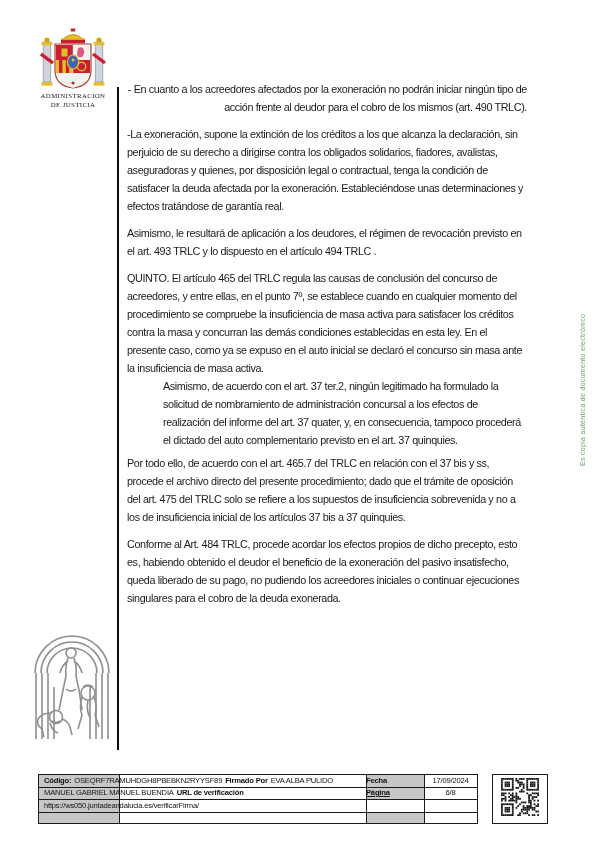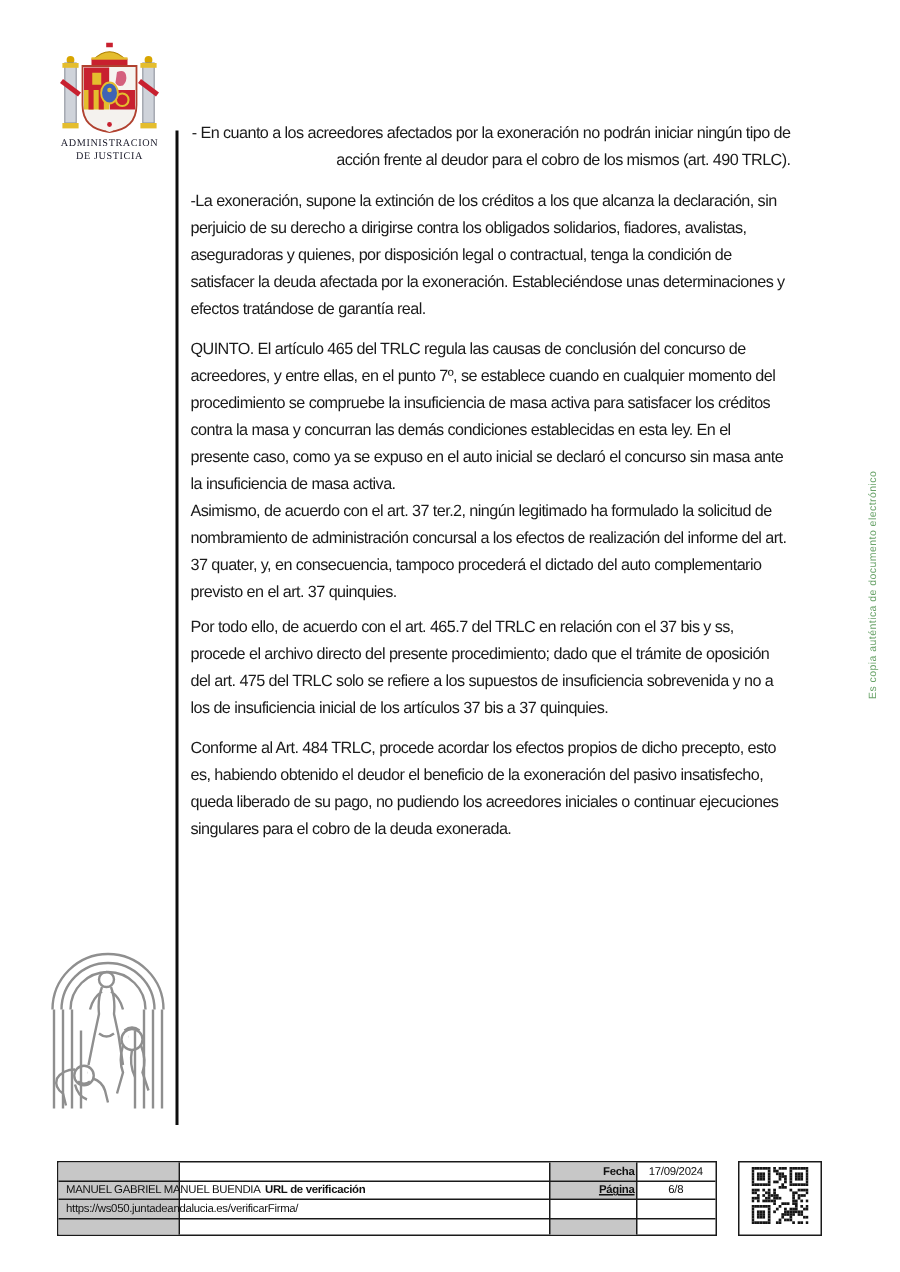--- a/index.html
+++ b/index.html
@@ -18,21 +18,21 @@
   
   .vrule{position:absolute;left:117px;top:87px;width:2px;height:663px;background:#0d0d0d;}
   
   .doc-body{
     position:absolute;left:127px;top:80px;width:400px;
     font-size:10.8px;letter-spacing:-0.38px;line-height:18px;color:#1b1b1b;
   }
   .para{margin:0 0 9px 0;}
   .para.bullet{padding-left:11px;text-indent:-11px;text-align:right;}
   .para.tight{margin-bottom:0;}
-  .para.small-gap{margin-bottom:5px;}
+  .para.small-gap{margin-bottom:5px;margin-left:36px;}
   
   .side-note{
     position:absolute;left:579px;top:306px;height:160px;
     writing-mode:vertical-rl;transform:rotate(180deg);
     font-size:7px;letter-spacing:.3px;color:#69a369;white-space:nowrap;
   }
   
   .andalucia-emblem{position:absolute;left:30px;top:627px;}
   
   .footer-table{
@@ -40,21 +40,21 @@
     border:1px solid #1a1a1a;box-sizing:border-box;background:#fff;
     font-size:7.6px;letter-spacing:-0.2px;color:#111;
   }
   .ft-grayband{position:absolute;left:0;top:0;width:80px;height:100%;background:#c7c7c7;}
   .ft-line-h{position:absolute;left:0;width:100%;height:1px;background:#1a1a1a;}
   .ft-line-v{position:absolute;top:0;width:1px;height:100%;background:#1a1a1a;}
   .ft-cell-gray{position:absolute;background:#c7c7c7;}
   .ft-text{position:absolute;white-space:nowrap;z-index:3;}
   .b{font-weight:bold;}
   .sp{margin-right:3px;}
-  .ft-label{font-weight:bold;text-align:right;width:57px;z-index:3;}
+  .ft-label{font-weight:bold;text-align:left;width:57px;z-index:3;}
   .ft-value{text-align:center;width:53px;z-index:3;}
   
   .qr-box{
     position:absolute;left:492px;top:774px;width:56px;height:50px;
     border:1px solid #1a1a1a;box-sizing:border-box;background:#fff;
     display:flex;align-items:center;justify-content:center;
   }
   .qr-box rect{fill:#151515;}
 </style>
 </head>
@@ -101,20 +101,21 @@
       <div>ADMINISTRACION</div>
       <div>DE JUSTICIA</div>
     </div>
   </div>
 
   <div class="vrule"></div>
 
   <div class="doc-body">
     <p class="para bullet">- En cuanto a los acreedores afectados por la exoneración no podrán iniciar ningún tipo de acción frente al deudor para el cobro de los mismos (art. 490 TRLC).</p>
     <p class="para">-La exoneración, supone la extinción de los créditos a los que alcanza la declaración, sin perjuicio de su derecho a dirigirse contra los obligados solidarios, fiadores, avalistas, aseguradoras y quienes, por disposición legal o contractual, tenga la condición de satisfacer la deuda afectada por la exoneración. Estableciéndose unas determinaciones y efectos tratándose de garantía real.</p>
+    <p class="para">Asimismo, le resultará de aplicación a los deudores, el régimen de revocación previsto en el art. 493 TRLC y lo dispuesto en el artículo 494 TRLC .</p>
     <p class="para tight">QUINTO. El artículo 465 del TRLC regula las causas de conclusión del concurso de acreedores, y entre ellas, en el punto 7º, se establece cuando en cualquier momento del procedimiento se compruebe la insuficiencia de masa activa para satisfacer los créditos contra la masa y concurran las demás condiciones establecidas en esta ley. En el presente caso, como ya se expuso en el auto inicial se declaró el concurso sin masa ante la insuficiencia de masa activa.</p>
     <p class="para small-gap">Asimismo, de acuerdo con el art. 37 ter.2, ningún legitimado ha formulado la solicitud de nombramiento de administración concursal a los efectos de realización del informe del art. 37 quater, y, en consecuencia, tampoco procederá el dictado del auto complementario previsto en el art. 37 quinquies.</p>
     <p class="para">Por todo ello, de acuerdo con el art. 465.7 del TRLC en relación con el 37 bis y ss, procede el archivo directo del presente procedimiento; dado que el trámite de oposición del art. 475 del TRLC solo se refiere a los supuestos de insuficiencia sobrevenida y no a los de insuficiencia inicial de los artículos 37 bis a 37 quinquies.</p>
     <p class="para">Conforme al Art. 484 TRLC, procede acordar los efectos propios de dicho precepto, esto es, habiendo obtenido el deudor el beneficio de la exoneración del pasivo insatisfecho, queda liberado de su pago, no pudiendo los acreedores iniciales o continuar ejecuciones singulares para el cobro de la deuda exonerada.</p>
   </div>
 
   <div class="side-note">Es copia auténtica de documento electrónico</div>
 
   <div class="andalucia-emblem">
     <svg width="84" height="116" viewBox="0 0 84 116" fill="none" stroke="#8f8f8f" stroke-width="1.6">
@@ -149,20 +150,23 @@
     <div class="ft-cell-gray" style="left:327px;top:12px;width:58px;height:12px;"></div>
     <div class="ft-cell-gray" style="left:327px;top:37px;width:58px;height:11px;"></div>
 
     <div class="ft-line-h" style="top:12px;"></div>
     <div class="ft-line-h" style="top:24px;"></div>
     <div class="ft-line-h" style="top:37px;"></div>
     <div class="ft-line-v" style="left:80px;"></div>
     <div class="ft-line-v" style="left:327px;"></div>
     <div class="ft-line-v" style="left:385px;"></div>
 
+    <div class="ft-text" style="left:5px;top:1px;">
+      <span class="b sp">Código:</span><span class="sp">OSEQRF7RAMUHDGH8PBEBKN2RYYSF89</span><span class="b sp">Firmado Por</span><span>EVA ALBA PULIDO</span>
+    </div>
 
     <div class="ft-text" style="left:5px;top:13px;">
       <span class="sp">MANUEL GABRIEL MANUEL BUENDIA</span><span class="b">URL de verificación</span>
     </div>
 
     <div class="ft-text" style="left:5px;top:26px;">https://ws050.juntadeandalucia.es/verificarFirma/</div>
 
     <div class="ft-text ft-label" style="left:327px;top:1px;">Fecha</div>
     <div class="ft-text ft-value" style="left:385px;top:1px;text-align:center;">17/09/2024</div>
     <div class="ft-text ft-label" style="left:327px;top:13px;text-decoration:underline;">Página</div>

